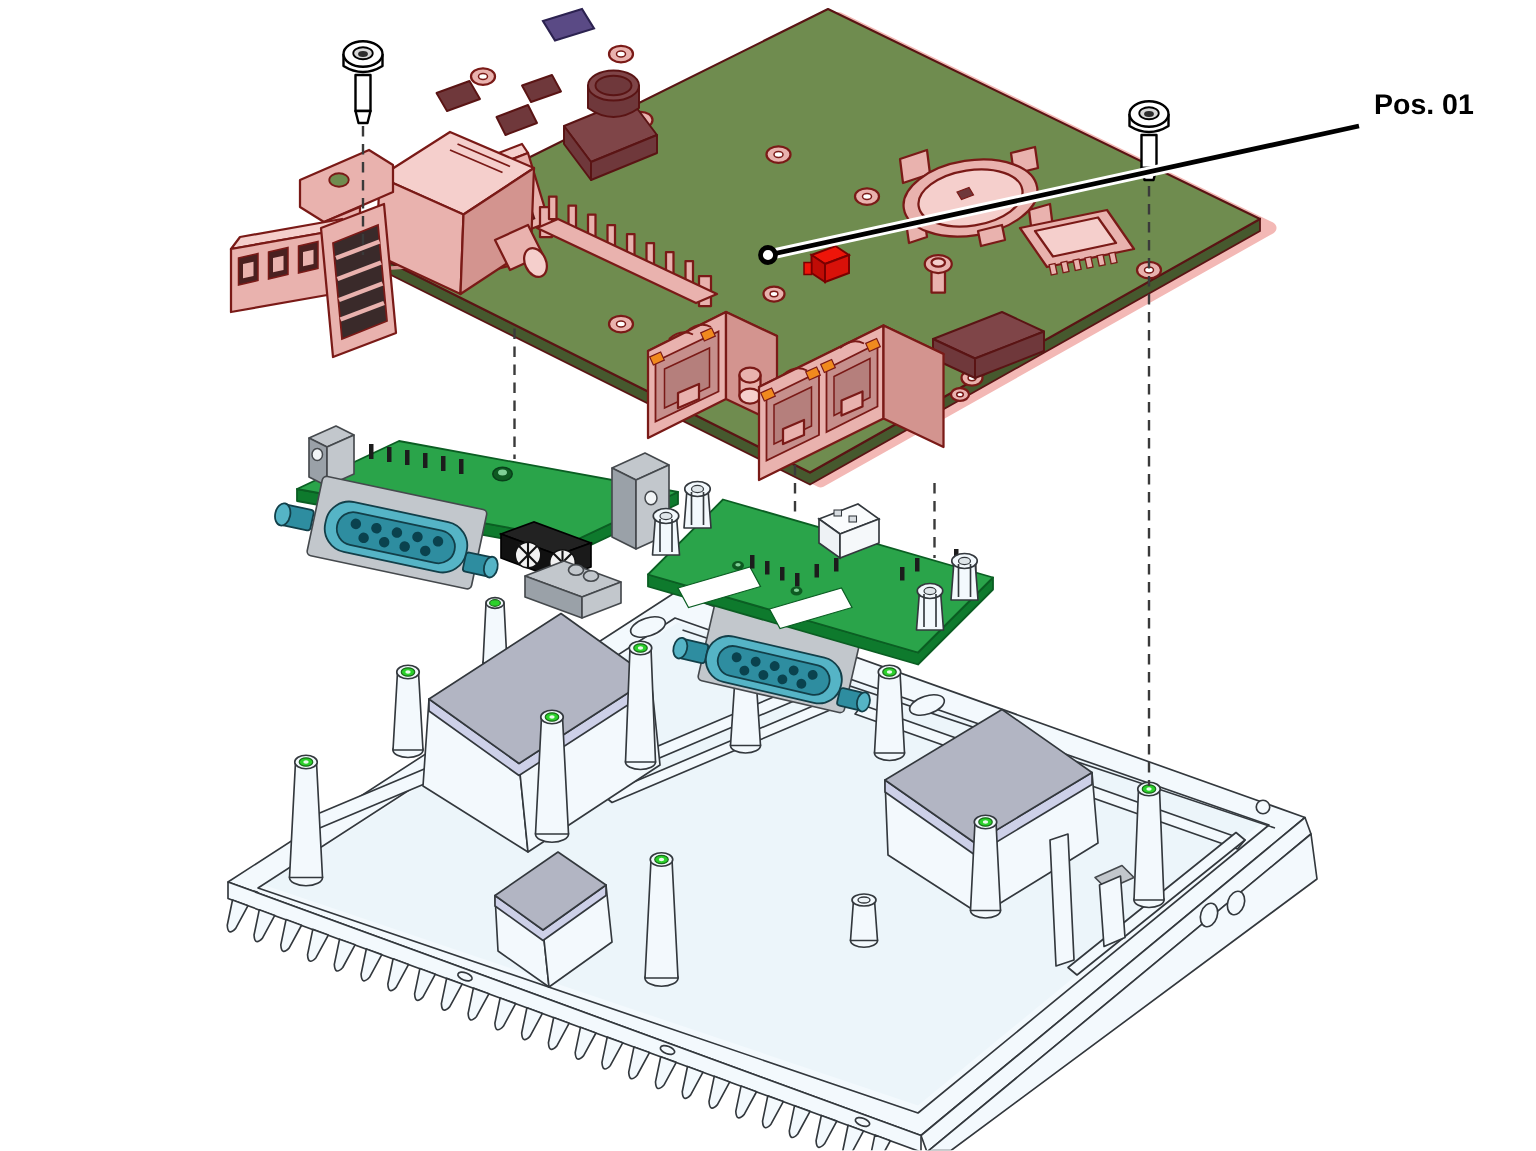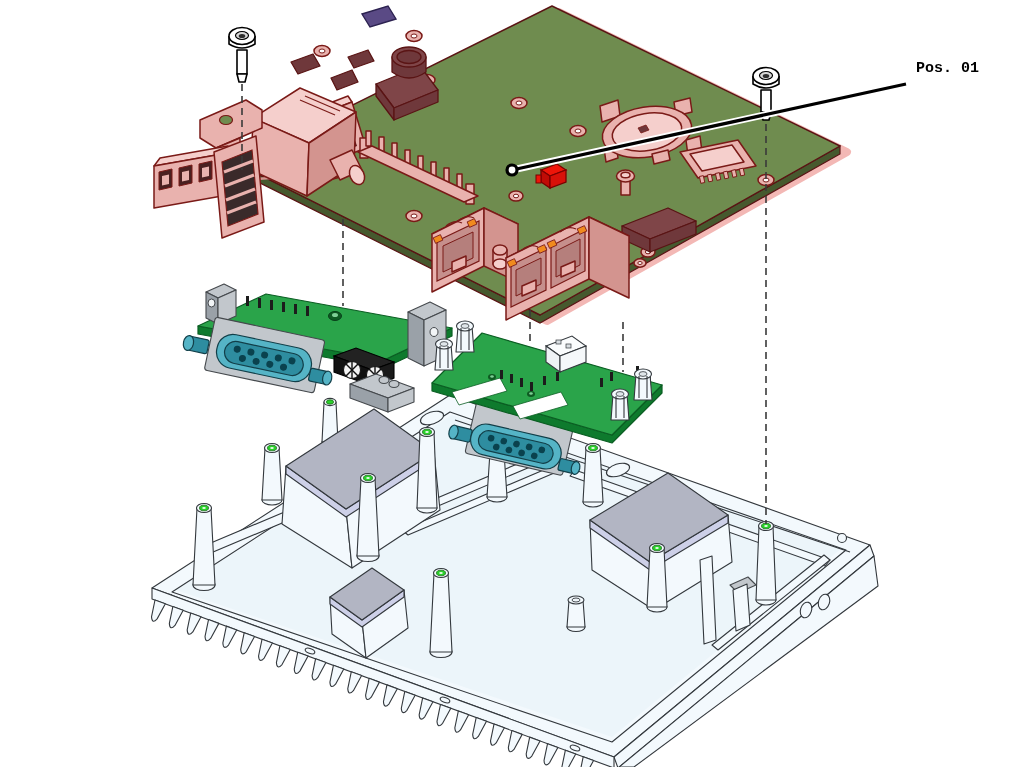--- a/index.html
+++ b/index.html
@@ -21,21 +21,21 @@
   .led{fill:var(--led-orange);stroke:var(--hl-outline);stroke-width:0.8;}
   
   .g  {fill:var(--daughter-green);stroke:#0b5e23;stroke-width:1.2;stroke-linejoin:round;}
   .ge {fill:var(--daughter-green-edge);stroke:#0b5e23;stroke-width:1.2;stroke-linejoin:round;}
   .t  {fill:var(--teal);stroke:#123f49;stroke-width:1.2;stroke-linejoin:round;}
   .td {fill:var(--teal-dark);stroke:#123f49;stroke-width:1.2;stroke-linejoin:round;}
   .mg {fill:var(--metal-gray);stroke:#45494d;stroke-width:1.1;stroke-linejoin:round;}
   .mgd{fill:var(--metal-gray-dark);stroke:#45494d;stroke-width:1.1;stroke-linejoin:round;}
   .wh {fill:#fff;stroke:#000;stroke-width:1.6;stroke-linejoin:round;}
   .dash{fill:none;stroke:#3a3a3a;stroke-width:1.6;stroke-dasharray:7 5;}
-  .pos-label{position:absolute;left:916px;top:60px;font-weight:bold;font-size:15px;color:#000;font-family:Liberation Mono, monospace;}
+  .pos-label{position:absolute;left:916px;top:60px;font-weight:bold;font-size:19px;color:#000;}
 </style>
 </head>
 <body>
 
 <div id="stage">
 <svg width="1024" height="767" viewBox="0 0 1024 767">
 
   <g>
 
     <g transform="translate(395,668) rotate(20.1)">

